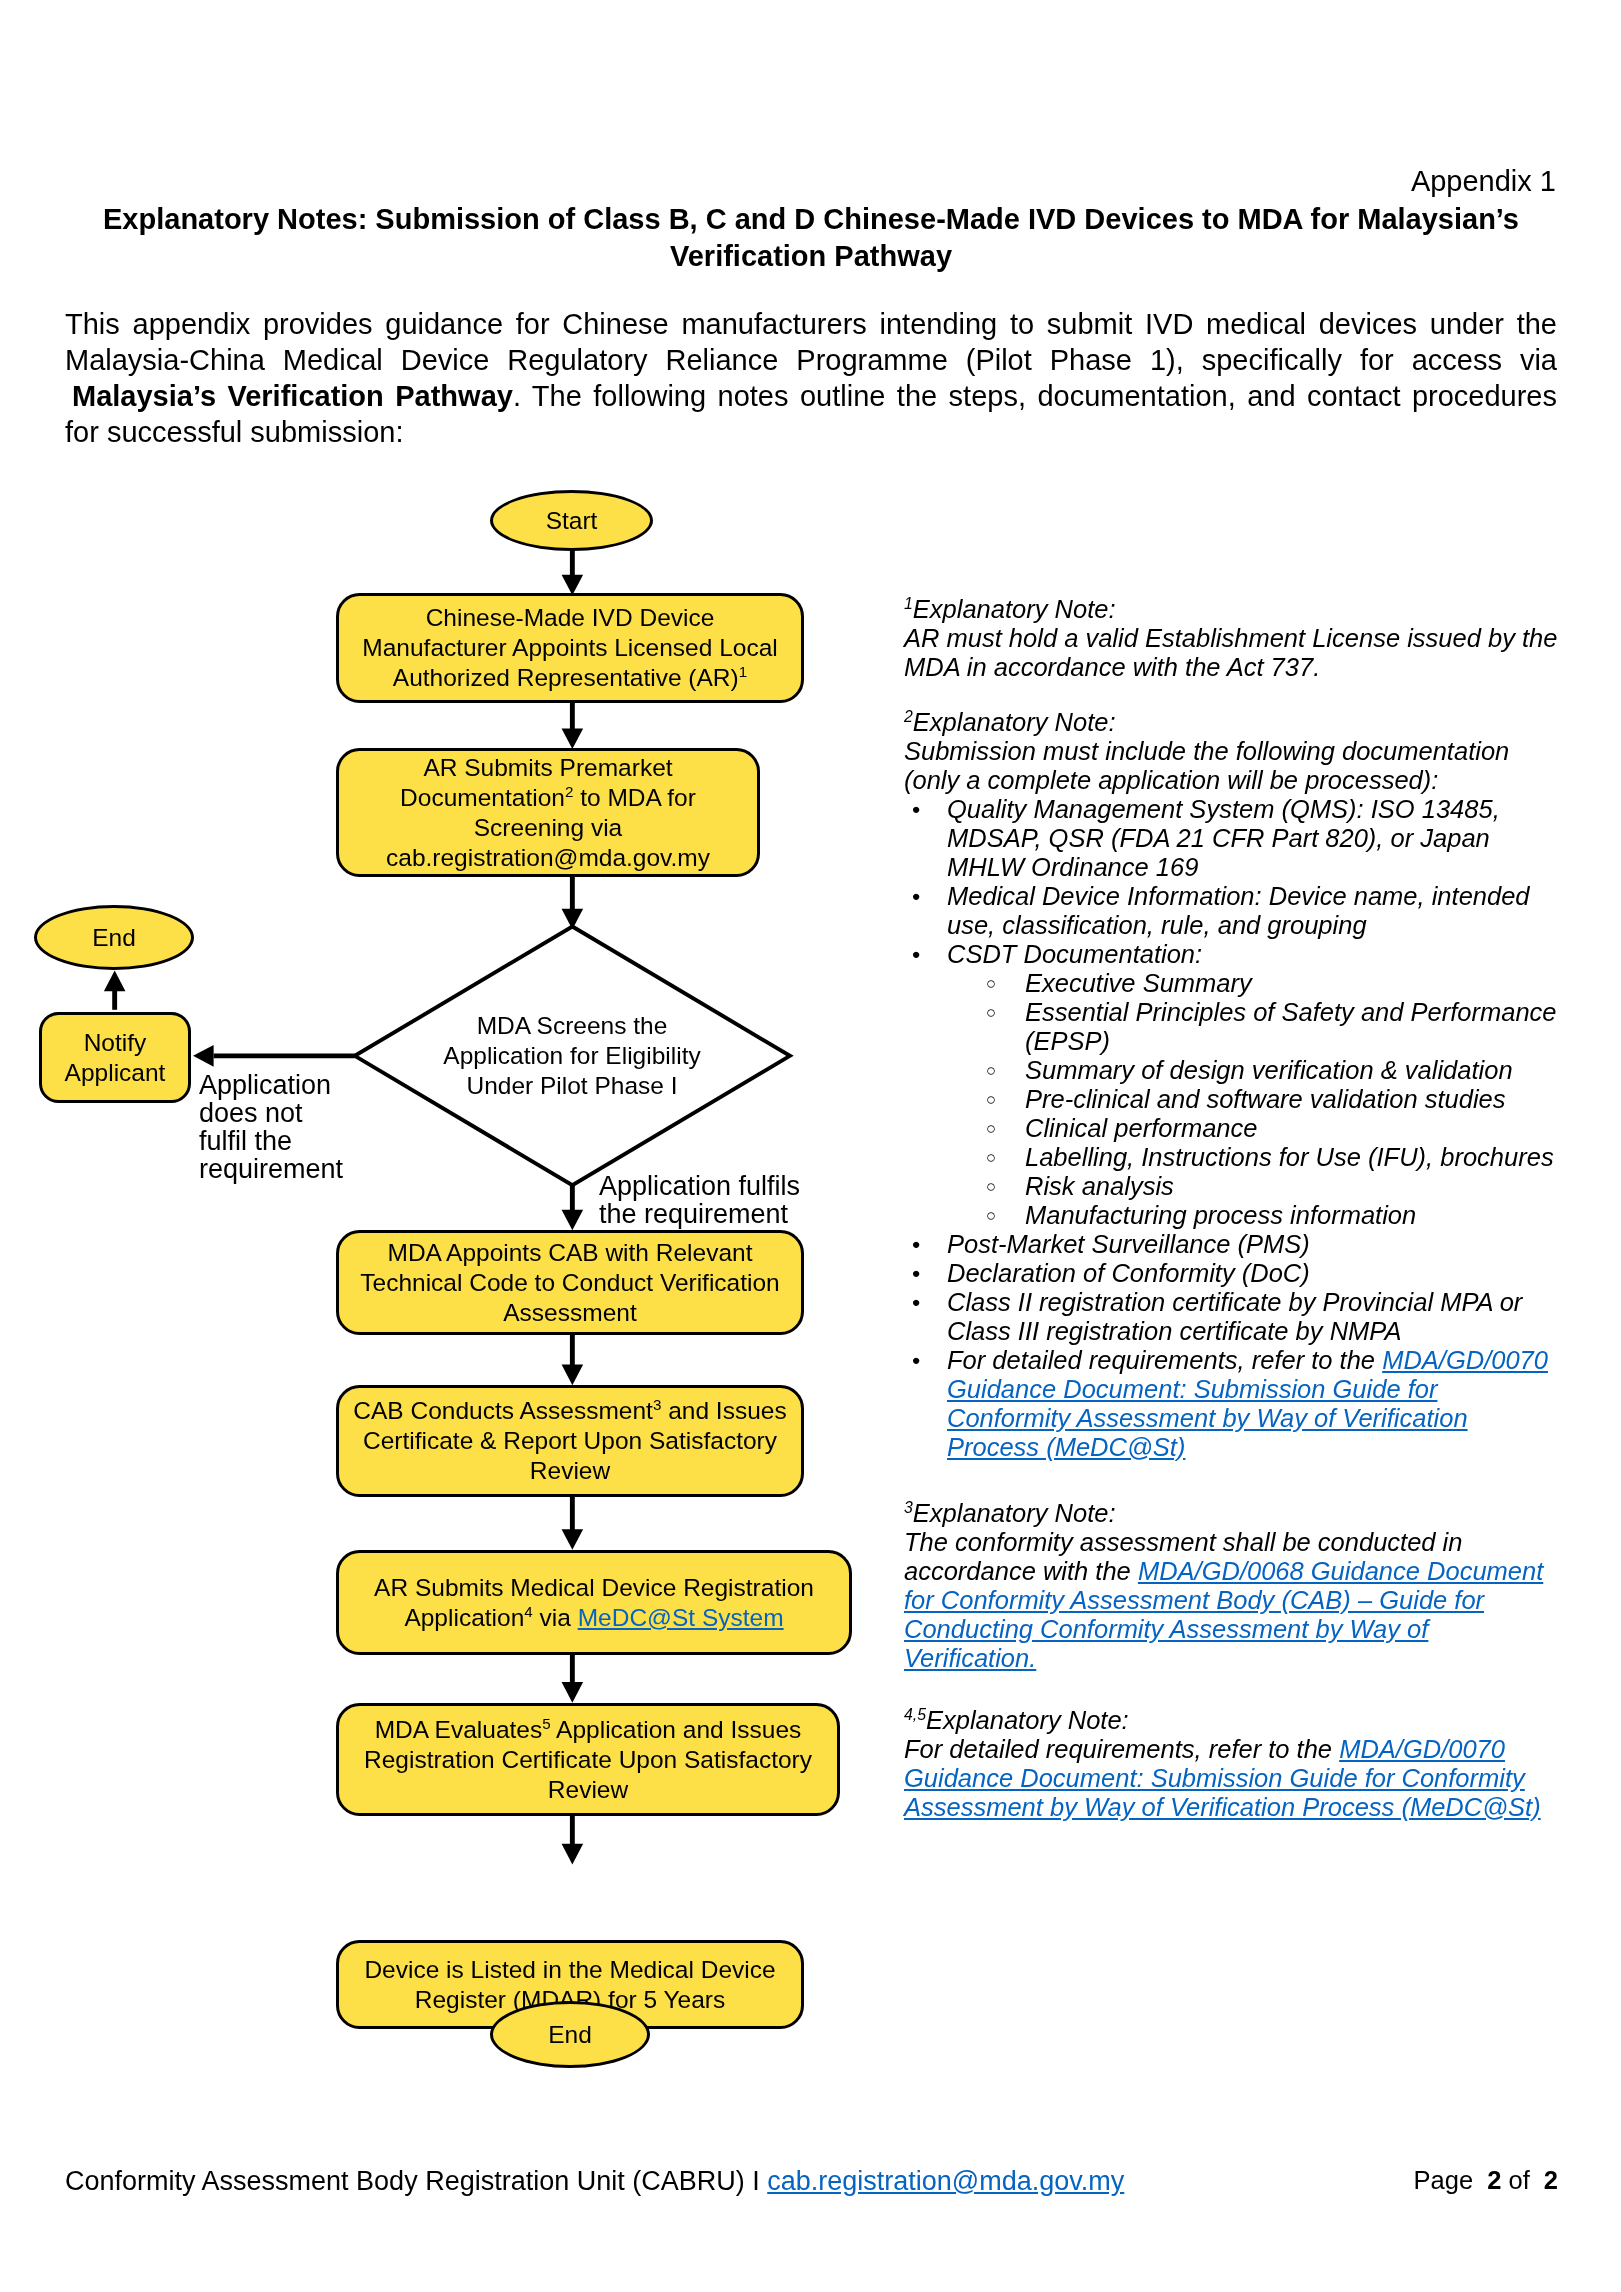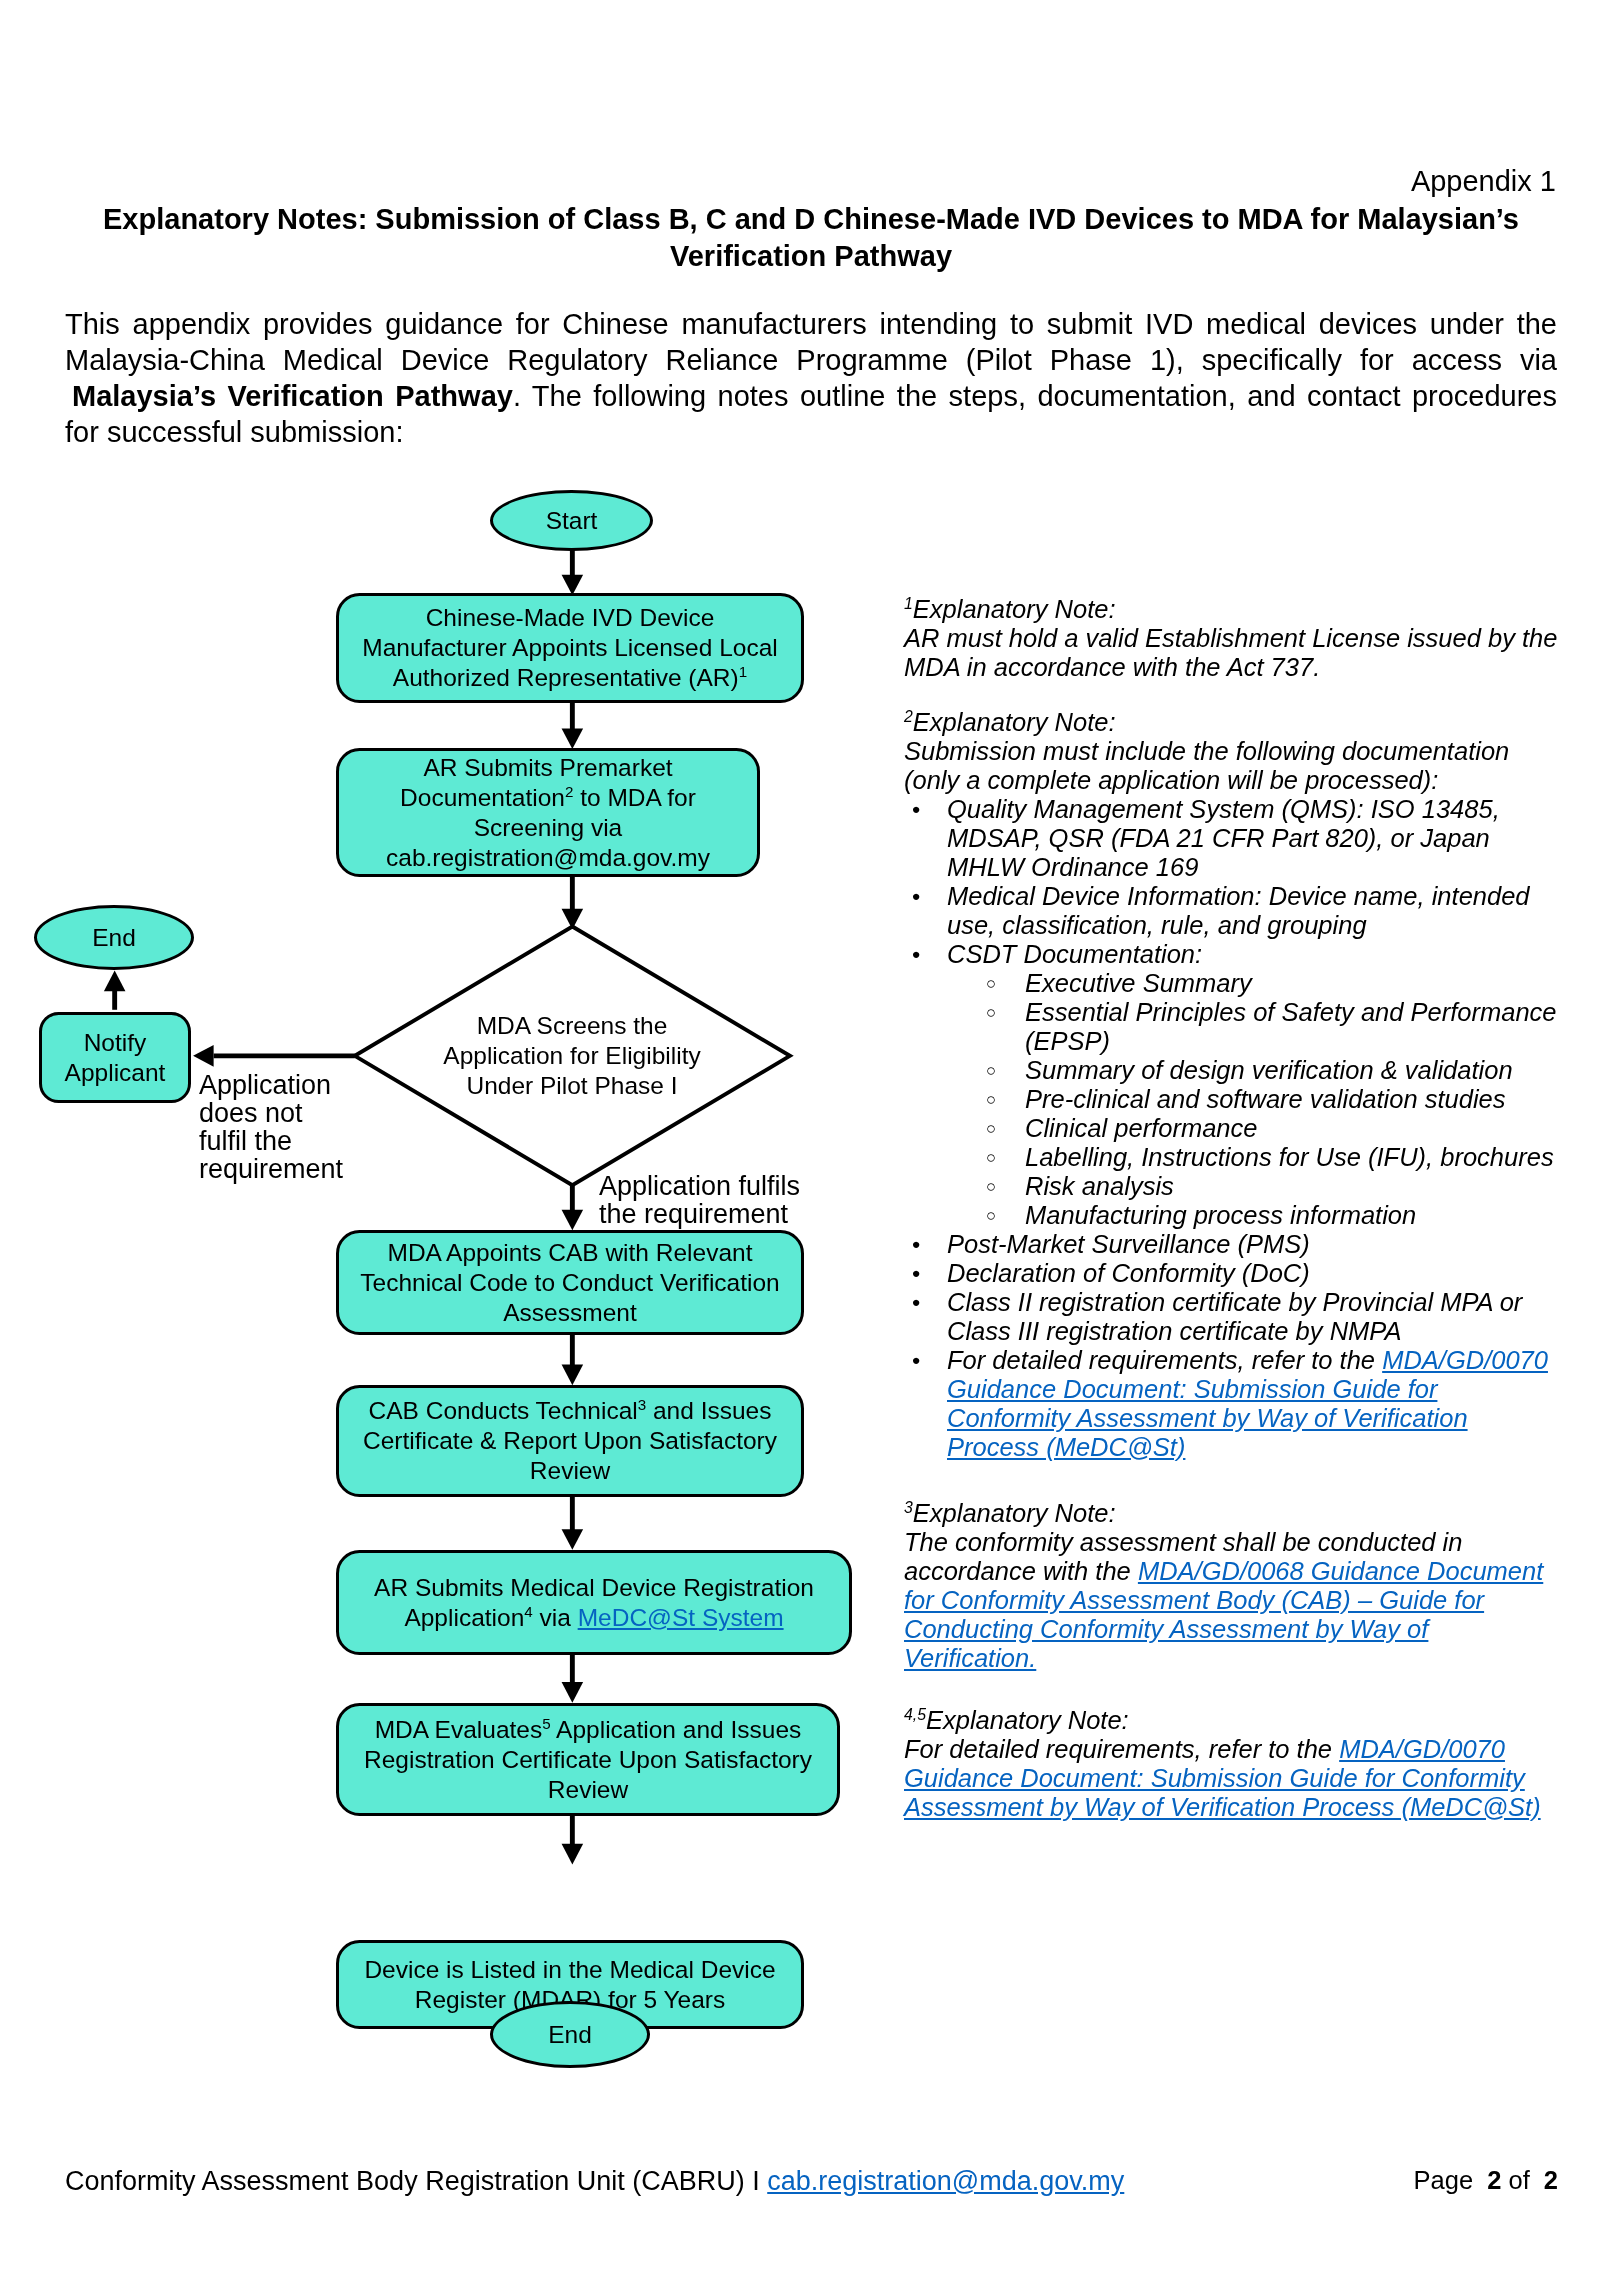--- a/index.html
+++ b/index.html
@@ -22,21 +22,21 @@
     position: absolute; top: 201px; left: 65px; width: 1492px;
     text-align: center; font-weight: bold; font-size: 29px; line-height: 37px;
   }
   .intro {
     position: absolute; top: 306px; left: 65px; width: 1492px;
     font-size: 29px; line-height: 36px; text-align: justify;
   }
   .connectors { position: absolute; top: 0; left: 0; z-index: 1; }
   .node {
     position: absolute; z-index: 2;
-    border: 3.9px solid var(--ink); background: #5eead4;
+    border: 3.9px solid var(--ink); background: #fde047;
     display: flex; align-items: center; justify-content: center;
     text-align: center; font-size: 24.5px; line-height: 30px;
     padding: 3.9px 11.8px;
   }
   .rect { border-radius: 23.5px; }
   .oval { border-radius: 50%; }
   .decision-text {
     position: absolute; z-index: 2;
     display: flex; align-items: center; justify-content: center;
     text-align: center; font-size: 24.5px; line-height: 30px;
@@ -146,21 +146,21 @@
 
   <div class="node rect" style="left:39px; top:1012px; width:152px; height:91px; border-radius:19.6px;">
     <span>Notify Applicant</span>
   </div>
 
   <div class="node rect" style="left:336px; top:1230px; width:468px; height:105px;">
     <span>MDA Appoints CAB with Relevant Technical Code to Conduct Verification Assessment</span>
   </div>
 
   <div class="node rect" style="left:336px; top:1385px; width:468px; height:112px;">
-    <span><span>CAB Conducts Technical</span><sup>3</sup><span> and Issues Certificate &amp; Report Upon Satisfactory Review</span></span>
+    <span><span>CAB Conducts Assessment</span><sup>3</sup><span> and Issues Certificate &amp; Report Upon Satisfactory Review</span></span>
   </div>
 
   <div class="node rect" style="left:336px; top:1550px; width:516px; height:105px;">
     <span><span>AR Submits Medical Device Registration Application</span><sup>4</sup><span> via </span><a class="lnk">MeDC@St System</a></span>
   </div>
 
   <div class="node rect" style="left:336px; top:1703px; width:504px; height:113px;justify-content:flex-end;">
     <span><span>MDA Evaluates</span><sup>5</sup><span> Application and Issues Registration Certificate Upon Satisfactory Review</span></span>
   </div>
 

